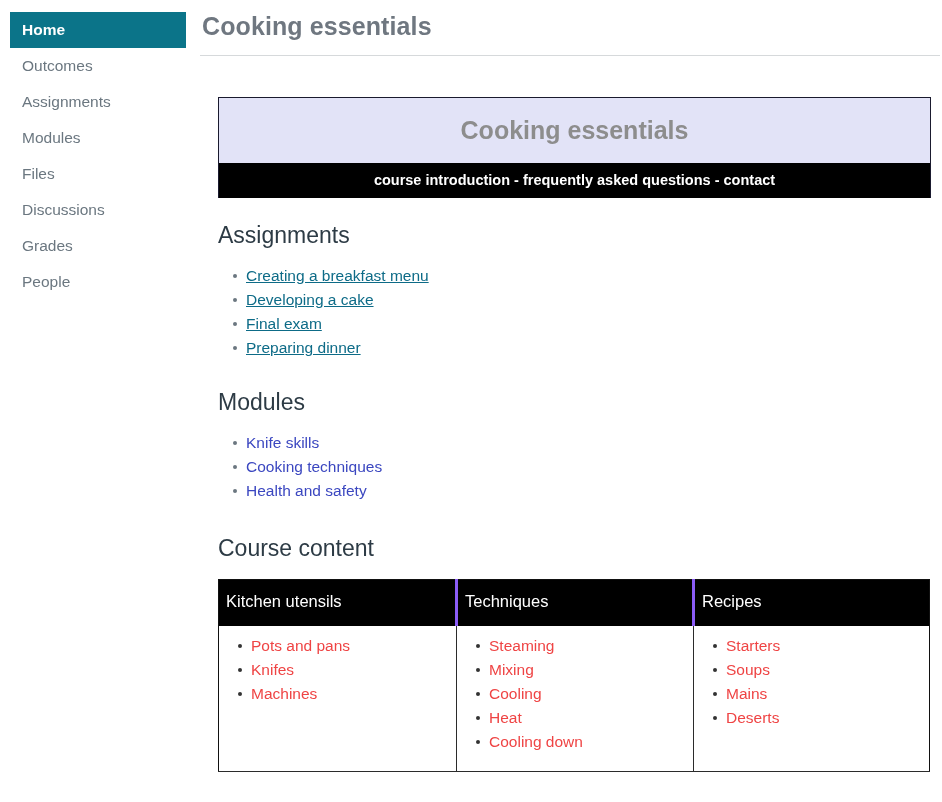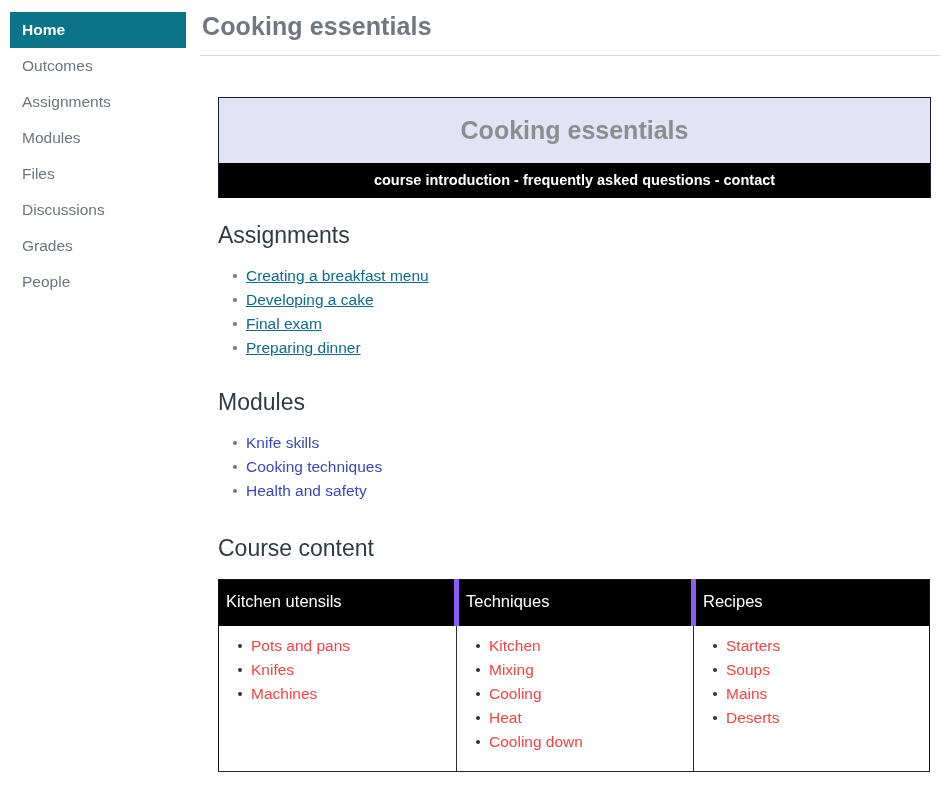--- a/index.html
+++ b/index.html
@@ -136,21 +136,21 @@
     table-layout: fixed;
     border: 1px solid #111;
   }
   table.content-table th {
     background: #000000;
     color: #ffffff;
     text-align: left;
     font-size: 16.5px;
     font-weight: normal;
     padding: 10px 0 14px 7px;
-    border-right: 5px solid #8b5cf6;
+    border-right: 3px solid #8b5cf6;
     vertical-align: top;
     line-height: 22px;
   }
   table.content-table th:last-child { border-right: none; }
   table.content-table td {
     border: 1px solid #2b2b2b;
     border-top: none;
     vertical-align: top;
     padding: 8px 0 16px 0;
     height: 145px;
@@ -263,21 +263,21 @@
                   <a class="link-blue" href="#">Knifes</a>
                 </li>
                 <li>
                   <a class="link-blue" href="#">Machines</a>
                 </li>
               </ul>
             </td>
             <td>
               <ul class="cell-list">
                 <li>
-                  <a class="link-blue" href="#">Kitchen</a>
+                  <a class="link-blue" href="#">Steaming</a>
                 </li>
                 <li>
                   <a class="link-blue" href="#">Mixing</a>
                 </li>
                 <li>
                   <a class="link-blue" href="#">Cooling</a>
                 </li>
                 <li>
                   <a class="link-blue" href="#">Heat</a>
                 </li>

